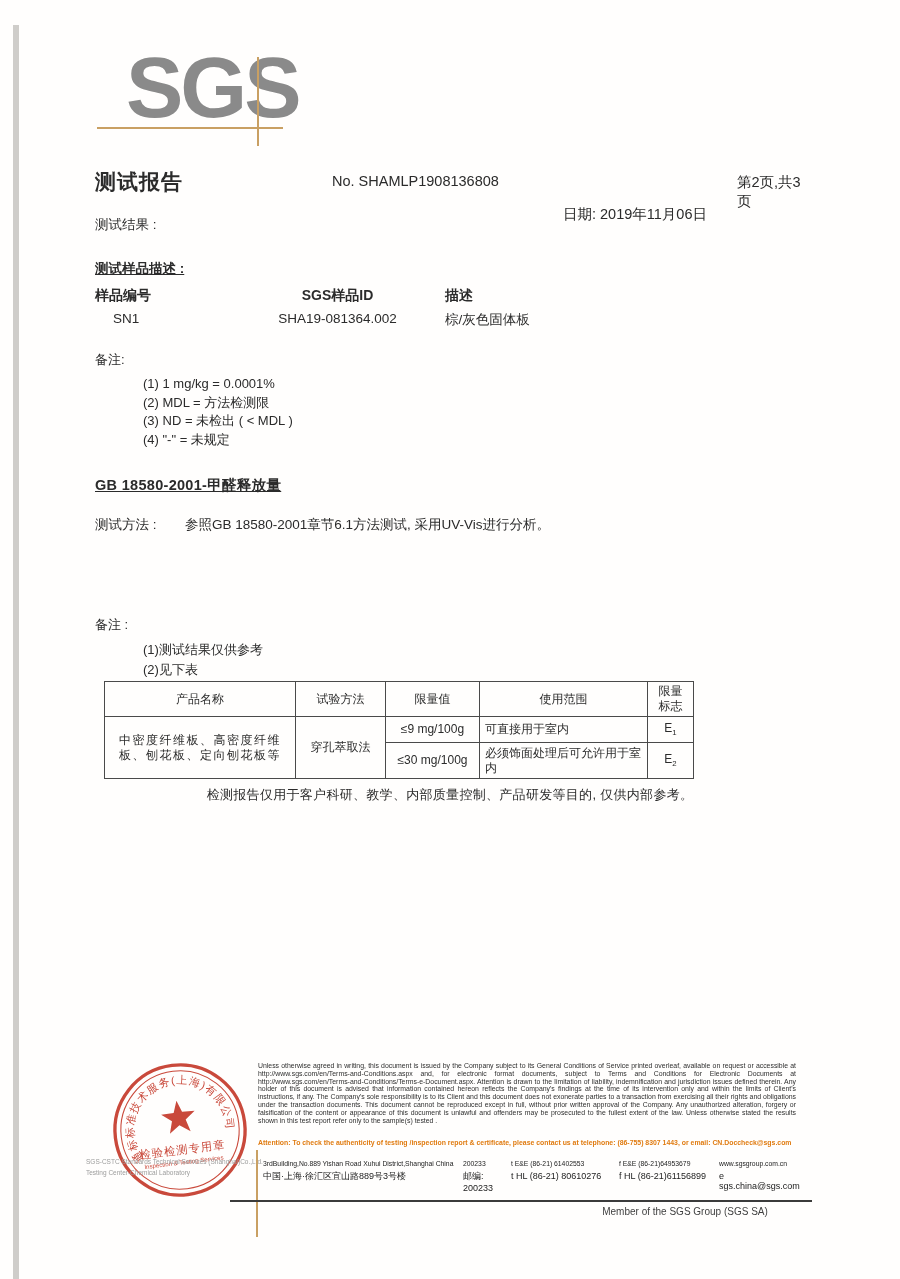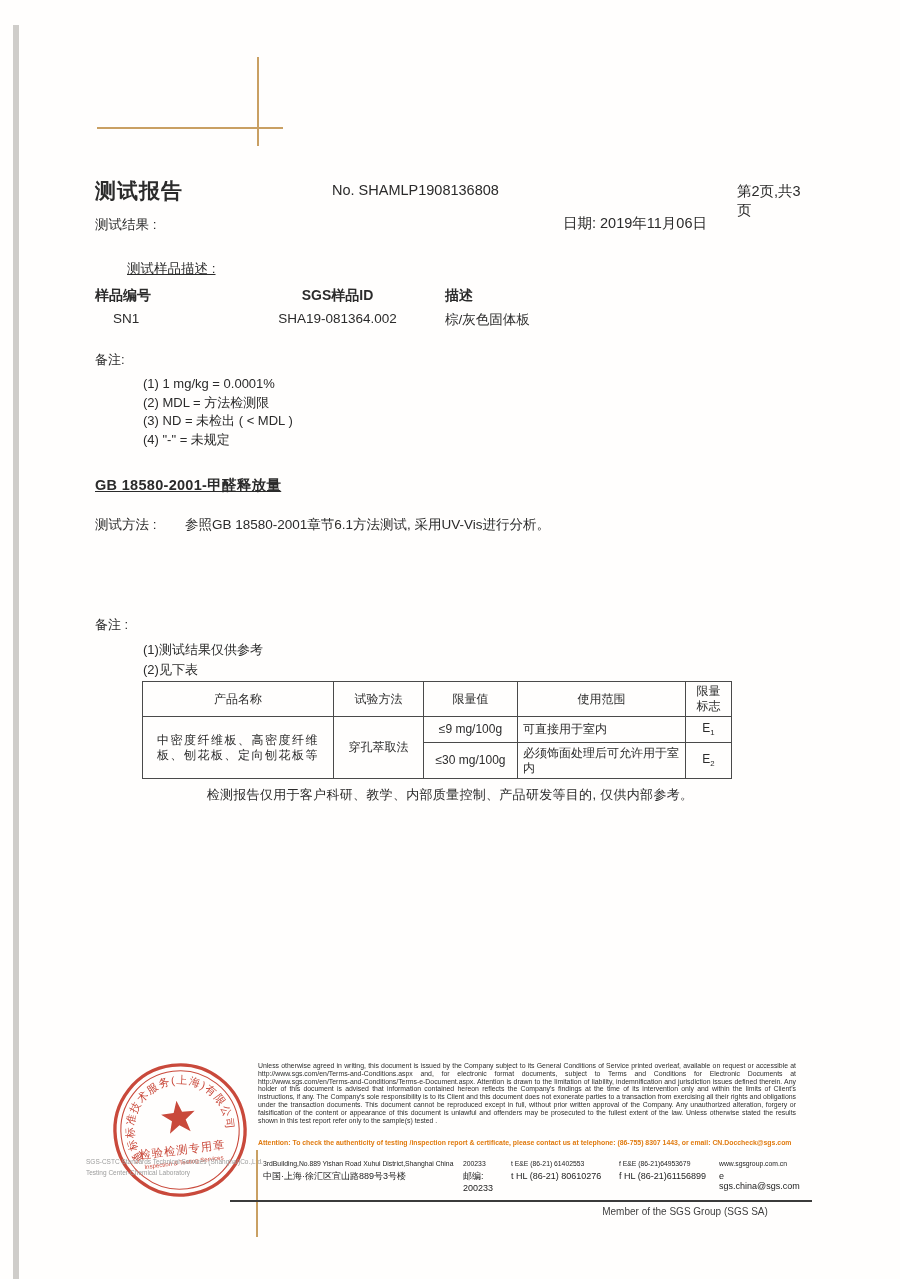--- a/index.html
+++ b/index.html
@@ -7,27 +7,27 @@
     position:relative;width:900px;height:1279px;background:#fffefd;
     font-family:"Liberation Sans","DejaVu Sans",sans-serif;color:#2b2b2b;overflow:hidden;
   }
   .abs{position:absolute;}
   .page-edge{left:13px;top:25px;width:6px;height:1254px;background:#cfcdca;}
   
   .logo-text{left:126px;top:44px;font-size:86px;font-weight:bold;color:#8a8a8a;letter-spacing:-3px;line-height:1;}
   .logo-hline{left:97px;top:127px;width:186px;height:2px;background:#c9a063;}
   .logo-vline{left:257px;top:57px;width:2px;height:89px;background:#c9a063;}
   
-  .title-row{left:95px;top:177px;width:720px;height:30px;text-decoration:underline;}
+  .title-row{left:95px;top:168px;width:720px;height:30px;text-decoration:underline;}
   .doc-title{position:absolute;left:0;top:0;font-size:21px;font-weight:bold;letter-spacing:1px;}
   .report-no{position:absolute;left:237px;top:5px;font-size:14.5px;}
   .date-label{position:absolute;left:468px;top:5px;font-size:14.5px;margin-top:32px;}
   .page-label{position:absolute;left:642px;top:5px;font-size:14.5px;}
   .results-label{left:95px;top:216px;font-size:13.5px;}
-  .sample-desc-label{left:95px;top:260px;font-size:13.5px;font-weight:normal;text-decoration:underline;margin-left:32px;}
+  .sample-desc-label{left:95px;top:260px;font-size:13.5px;font-weight:bold;text-decoration:underline;}
   
   .sample-table{left:95px;top:287px;width:480px;font-size:13.5px;}
   .sample-table .hdr{display:grid;grid-template-columns:135px 215px auto;font-weight:bold;font-size:14px;}
   .sample-table .val{display:grid;grid-template-columns:135px 215px auto;margin-top:6px;}
   .sample-table .c2{text-align:center;}
   .sample-table .v1{padding-left:18px;}
   
   .notes{font-size:13px;}
   .notes .items{margin-left:48px;margin-top:6px;line-height:18.5px;}
   .notes1{left:95px;top:351px;}
@@ -38,21 +38,21 @@
   .method-text{position:absolute;left:90px;top:0;width:600px;white-space:nowrap;}
   
   .result-table{left:95px;top:551px;width:600px;font-size:13px;}
   .result-table .row{display:grid;grid-template-columns:315px 50px 56px 82px 61px;}
   .result-table .row.vals{margin-top:6px;}
   .result-table .cc{text-align:center;}
   .result-table .u{text-decoration:underline;}
   .result-table .it{font-style:italic;}
   
   .limit-table{left:104px;top:681px;}
-  table.lt{border-collapse:collapse;table-layout:fixed;width:589px;font-size:12px;color:#2b2b2b;margin-left:38px;}
+  table.lt{border-collapse:collapse;table-layout:fixed;width:589px;font-size:12px;color:#2b2b2b;}
   table.lt td,table.lt th{border:1.4px solid #4a4a4a;font-weight:normal;padding:2px 5px;text-align:center;line-height:1.25;}
   table.lt th{height:26px;}
   table.lt .product{letter-spacing:1.5px;text-align:center;padding:6px 8px;}
   table.lt .scope{text-align:left;}
   table.lt .r1{height:26px;}
   table.lt .r2{height:36px;}
   .internal-note{left:95px;top:786px;width:710px;text-align:center;font-size:13px;letter-spacing:.3px;}
   
   .stamp{left:111px;top:1059px;width:138px;height:142px;transform:rotate(-7deg);opacity:.92;}
   .company-gray{left:86px;top:1156px;width:185px;font-size:6.5px;line-height:1.7;color:#9c9c9c;}
@@ -71,20 +71,21 @@
   .footer-rule{left:230px;top:1200px;width:582px;height:2px;background:#3b3b3b;}
   .member{left:560px;top:1206px;width:250px;text-align:center;font-size:10px;color:#3f3f3f;}
   sub{font-size:.65em;}
 </style>
 </head>
 <body>
 
 <div class="page">
   <div class="abs page-edge"></div>
 
+  <div class="abs logo-text">SGS</div>
   <div class="abs logo-hline"></div>
   <div class="abs logo-vline"></div>
 
   <div class="abs title-row">
     <span class="doc-title">测试报告</span>
     <span class="report-no">No. SHAMLP1908136808</span>
     <span class="date-label">日期: 2019年11月06日</span>
     <span class="page-label">第2页,共3页</span>
   </div>
 

